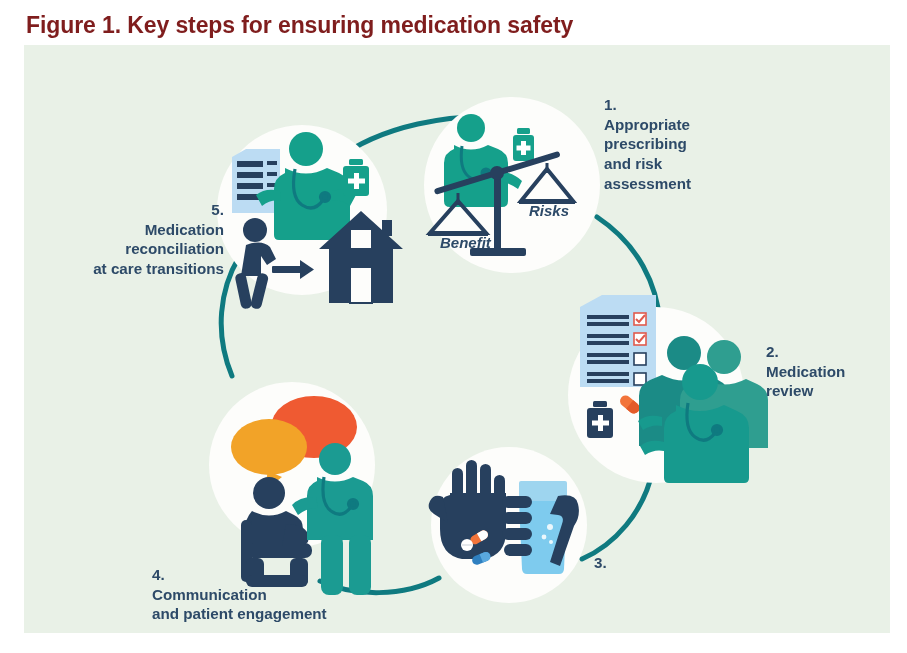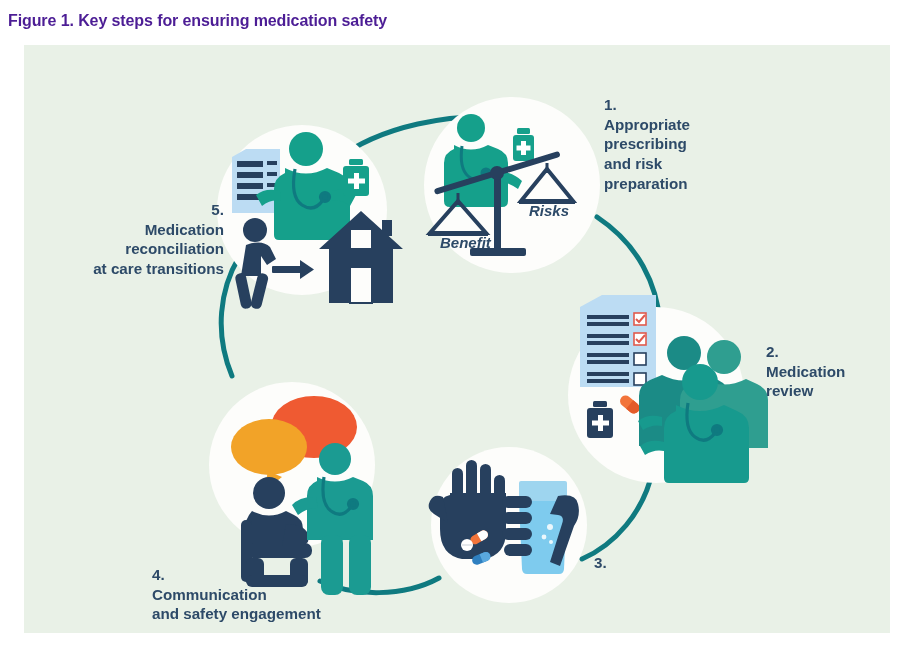--- a/index.html
+++ b/index.html
@@ -5,23 +5,23 @@
   html,body{margin:0;padding:0;}
   body{
     width:907px;height:653px;
     background:#ffffff;
     font-family:"Liberation Sans", sans-serif;
     overflow:hidden;
   }
   #root{position:relative;width:907px;height:653px;}
 
   .fig-title{
-    position:absolute;left:8px;top:12px;
-    font-size:16px;font-weight:bold;
-    color:#4c1d95;letter-spacing:-0.1px;
+    position:absolute;left:26px;top:12px;
+    font-size:23px;font-weight:bold;
+    color:#7f1d1d;letter-spacing:-0.1px;
     white-space:nowrap;
   }
 
   .panel{
     position:absolute;left:24px;top:45px;
     width:866px;height:588px;
     background:#e9f1e7;
   }
 
   .stage{position:absolute;left:0;top:0;width:866px;height:588px;}
@@ -306,35 +306,35 @@
           <rect x="326" y="222" width="22" height="36" fill="#fdfdfb"></rect>
           <rect x="326" y="222" width="22" height="36" fill="none" stroke="#27405e" stroke-width="2"></rect>
         </g>
       </g>
     </svg>
 
     <div class="label lbl-1">
       <span class="num">1.</span><span>Appropriate
 prescribing
 and risk
-preparation</span>
+assessment</span>
     </div>
 
     <div class="label lbl-2">
       <span class="num">2.</span><span>Medication
 review</span>
     </div>
 
     <div class="label lbl-3">
       <span class="num">3.</span>
     </div>
 
     <div class="label lbl-4">
       <span class="num">4.</span><span>Communication
-and safety engagement</span>
+and patient engagement</span>
     </div>
 
     <div class="label lbl-5">
       <span class="num">5.</span><span>Medication
 reconciliation
 at care transitions</span>
     </div>
 
   </div>
 </div>

